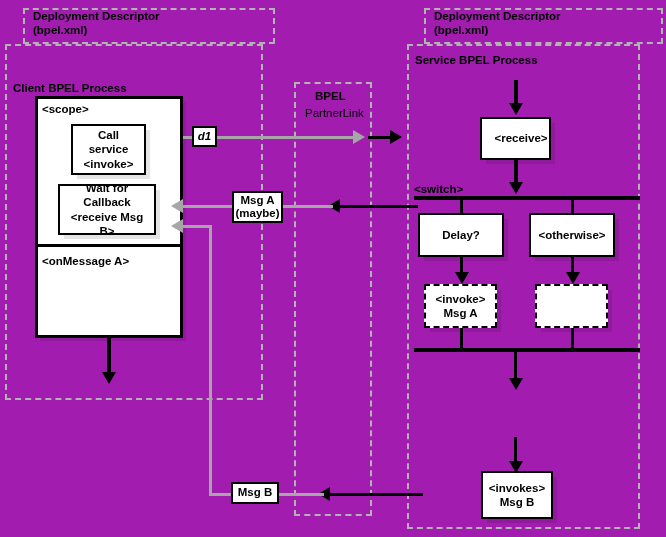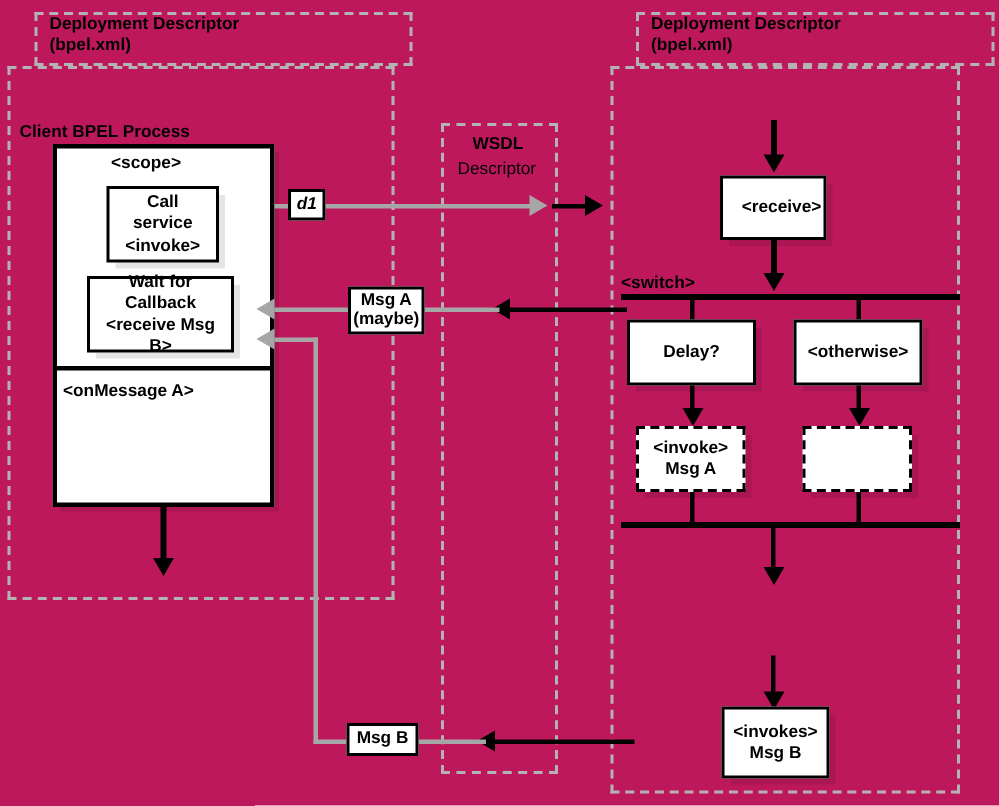--- a/index.html
+++ b/index.html
@@ -4,21 +4,21 @@
 <style>
   html, body {
     margin: 0;
     padding: 0;
     background: #ffffff;
   }
   #canvas {
     position: relative;
     width: 666px;
     height: 537px;
-    background: #be185d;
+    background: #a21caf;
     font-family: "Liberation Sans", sans-serif;
     overflow: hidden;
   }
 
   
   .dashed-box {
     position: absolute;
     border: 2px dashed #b3b3b3;
     box-sizing: border-box;
     background: transparent;
@@ -161,47 +161,48 @@
 <div id="canvas">
 
   <div class="dashed-box" style="left:23px; top:8px; width:252px; height:36px;"></div>
   <div class="dashed-label" style="left:33px; top:9px;">Deployment Descriptor</div>
   <div class="dashed-label" style="left:33px; top:23px;">(bpel.xml)</div>
 
   <div class="dashed-box" style="left:5px; top:44px; width:258px; height:356px;"></div>
   <div class="dashed-label" style="left:13px; top:53px;margin-top:28px;">Client BPEL Process</div>
 
   <div class="solid-box thick-box" style="left:35px; top:96px; width:148px; height:242px;"></div>
-  <div class="scope-label" style="left:42px; top:103px;margin-left:32px;">&lt;scope&gt;</div>
+  <div class="scope-label" style="left:42px; top:103px;">&lt;scope&gt;</div>
 
   <div class="node" style="left:71px; top:124px; width:75px; height:51px;">Call
 service
 &lt;invoke&gt;</div>
 
   <div class="node" style="left:58px; top:184px; width:98px; height:51px;">Wait for
 Callback
 &lt;receive Msg B&gt;</div>
 
   <div class="h-line" style="left:36px; top:244px; width:146px; height:3px;"></div>
 
   <div class="scope-label" style="left:42px; top:255px;">&lt;onMessage A&gt;</div>
 
 
   <div class="v-line" style="left:107px; top:338px; width:4px; height:35px;"></div>
   <div class="arrow-down" style="left:102px; top:372px;"></div>
 
   <div class="dashed-box" style="left:294px; top:82px; width:78px; height:434px;"></div>
-  <div class="dashed-label" style="left:315px; top:89px;">WSDL</div>
-  <div class="dashed-label sub" style="left:305px; top:106px;">Descriptor</div>
+  <div class="dashed-label" style="left:315px; top:89px;">BPEL</div>
+  <div class="dashed-label sub" style="left:305px; top:106px;">PartnerLink</div>
 
   <div class="dashed-box" style="left:424px; top:8px; width:239px; height:36px;"></div>
   <div class="dashed-label" style="left:434px; top:9px;">Deployment Descriptor</div>
   <div class="dashed-label" style="left:434px; top:23px;">(bpel.xml)</div>
 
   <div class="dashed-box" style="left:407px; top:44px; width:233px; height:485px;"></div>
+  <div class="dashed-label" style="left:415px; top:53px;">Service BPEL Process</div>
 
   <div class="v-line" style="left:514px; top:80px; width:4px; height:25px;"></div>
   <div class="arrow-down" style="left:509px; top:103px;"></div>
 
   <div class="node" style="left:480px; top:117px; width:71px; height:43px;padding-left:13px;">&lt;receive&gt;</div>
 
   <div class="v-line" style="left:514px; top:160px; width:4px; height:24px;"></div>
   <div class="arrow-down" style="left:509px; top:182px;"></div>
 
   <div class="scope-label" style="left:414px; top:183px;">&lt;switch&gt;</div>

